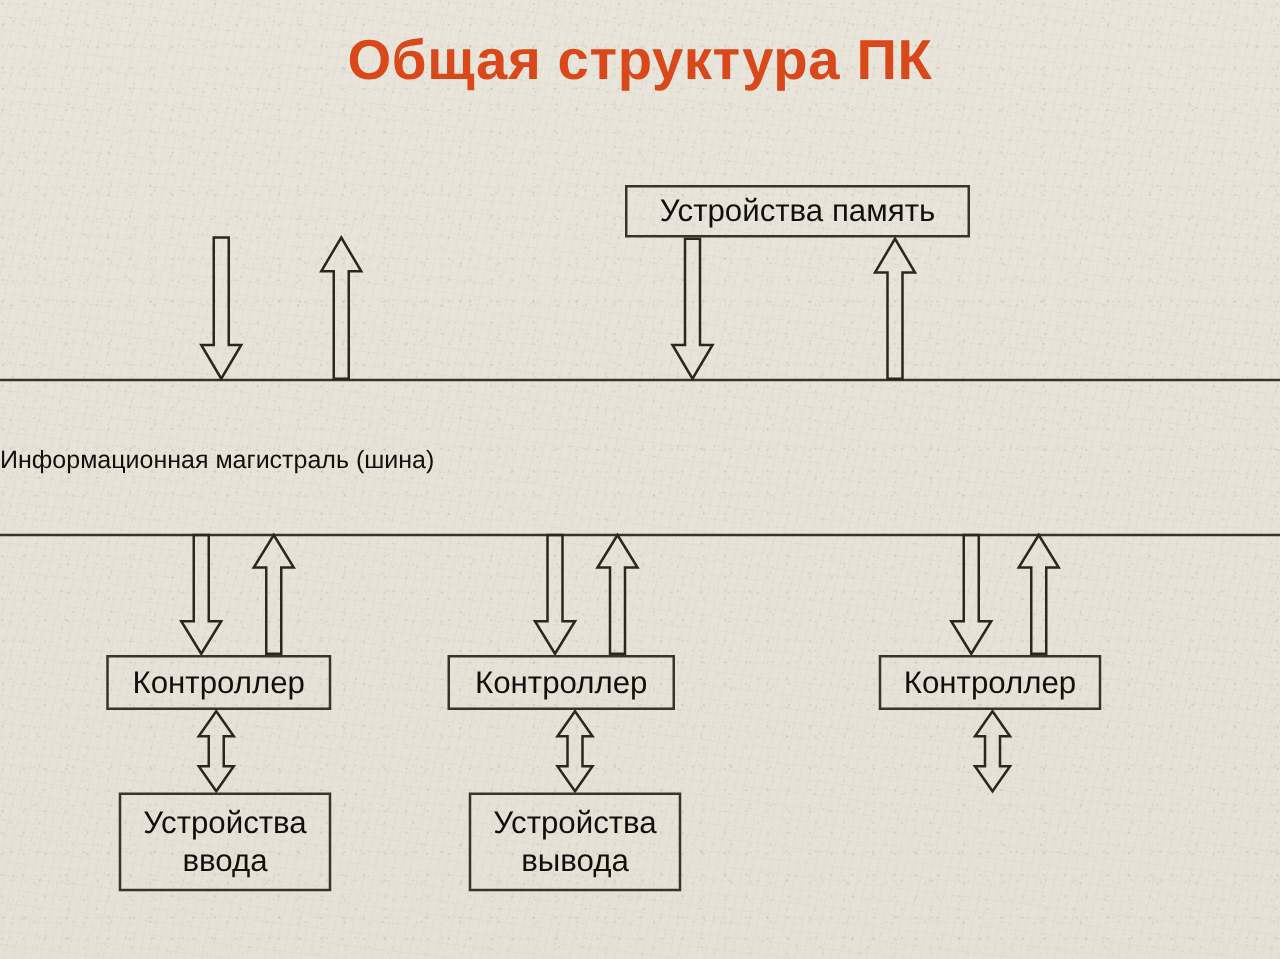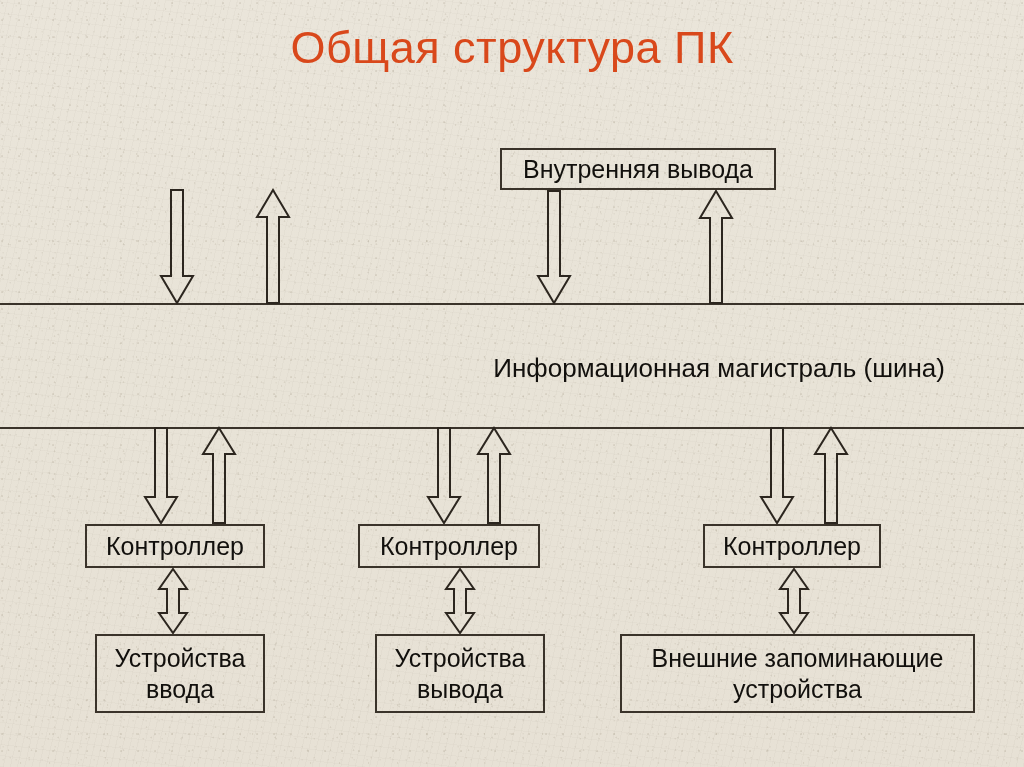--- a/index.html
+++ b/index.html
@@ -44,21 +44,21 @@
   }
 
   
   #title {
     position: absolute;
     left: 0;
     top: 21px;
     width: 1024px;
     text-align: center;
     font-size: 45px;
-    font-weight: normal;
+    font-weight: bold;
     color: #d9481b;
     letter-spacing: 0.5px;
     line-height: 54px;
     white-space: nowrap;
     z-index: 6;
   }
 
   
   .box {
     position: absolute;
@@ -83,22 +83,22 @@
     width: 1024px;
     height: 0;
     border-top: 2px solid #3a332a;
     z-index: 4;
   }
   #bus-label {
     position: absolute;
     left: 0;
     top: 352px;
     width: 945px;
-    text-align: right;
-    font-size: 26px;
+    text-align: left;
+    font-size: 20px;
     line-height: 32px;
     color: #12100d;
     z-index: 5;
     white-space: nowrap;
   }
 
   
   .arrow {
     position: absolute;
     z-index: 5;
@@ -113,21 +113,21 @@
   }
 </style>
 </head>
 <body>
 
 <div id="slide">
 
   <div id="title">Общая структура ПК</div>
 
 
-  <div class="box" style="left:500px; top:148px; width:276px; height:42px;">Внутренняя вывода</div>
+  <div class="box" style="left:500px; top:148px; width:276px; height:42px;">Устройства память</div>
 
   <div class="bus-line" style="top:303px;"></div>
   <div class="bus-line" style="top:427px;"></div>
   <div id="bus-label">Информационная магистраль (шина)</div>
 
   <div class="arrow" style="left:160px; top:190px; width:34px; height:114px;">
     <svg width="34" height="114" viewBox="0 0 34 114">
       <polygon points="11,0 23,0 23,86 33,86 17,113 1,86 11,86"></polygon>
     </svg>
   </div>
@@ -209,16 +209,14 @@
       <polygon points="16,0 30,20 22,20 22,44 30,44 16,64 2,44 10,44 10,20 2,20"></polygon>
     </svg>
   </div>
 
   <div class="box" style="left:95px; top:634px; width:170px; height:79px;">Устройства
 ввода</div>
 
   <div class="box" style="left:375px; top:634px; width:170px; height:79px;">Устройства
 вывода</div>
 
-  <div class="box" style="left:620px; top:634px; width:355px; height:79px;">Внешние запоминающие
-устройства</div>
 
 </div>
 
 </body></html>

